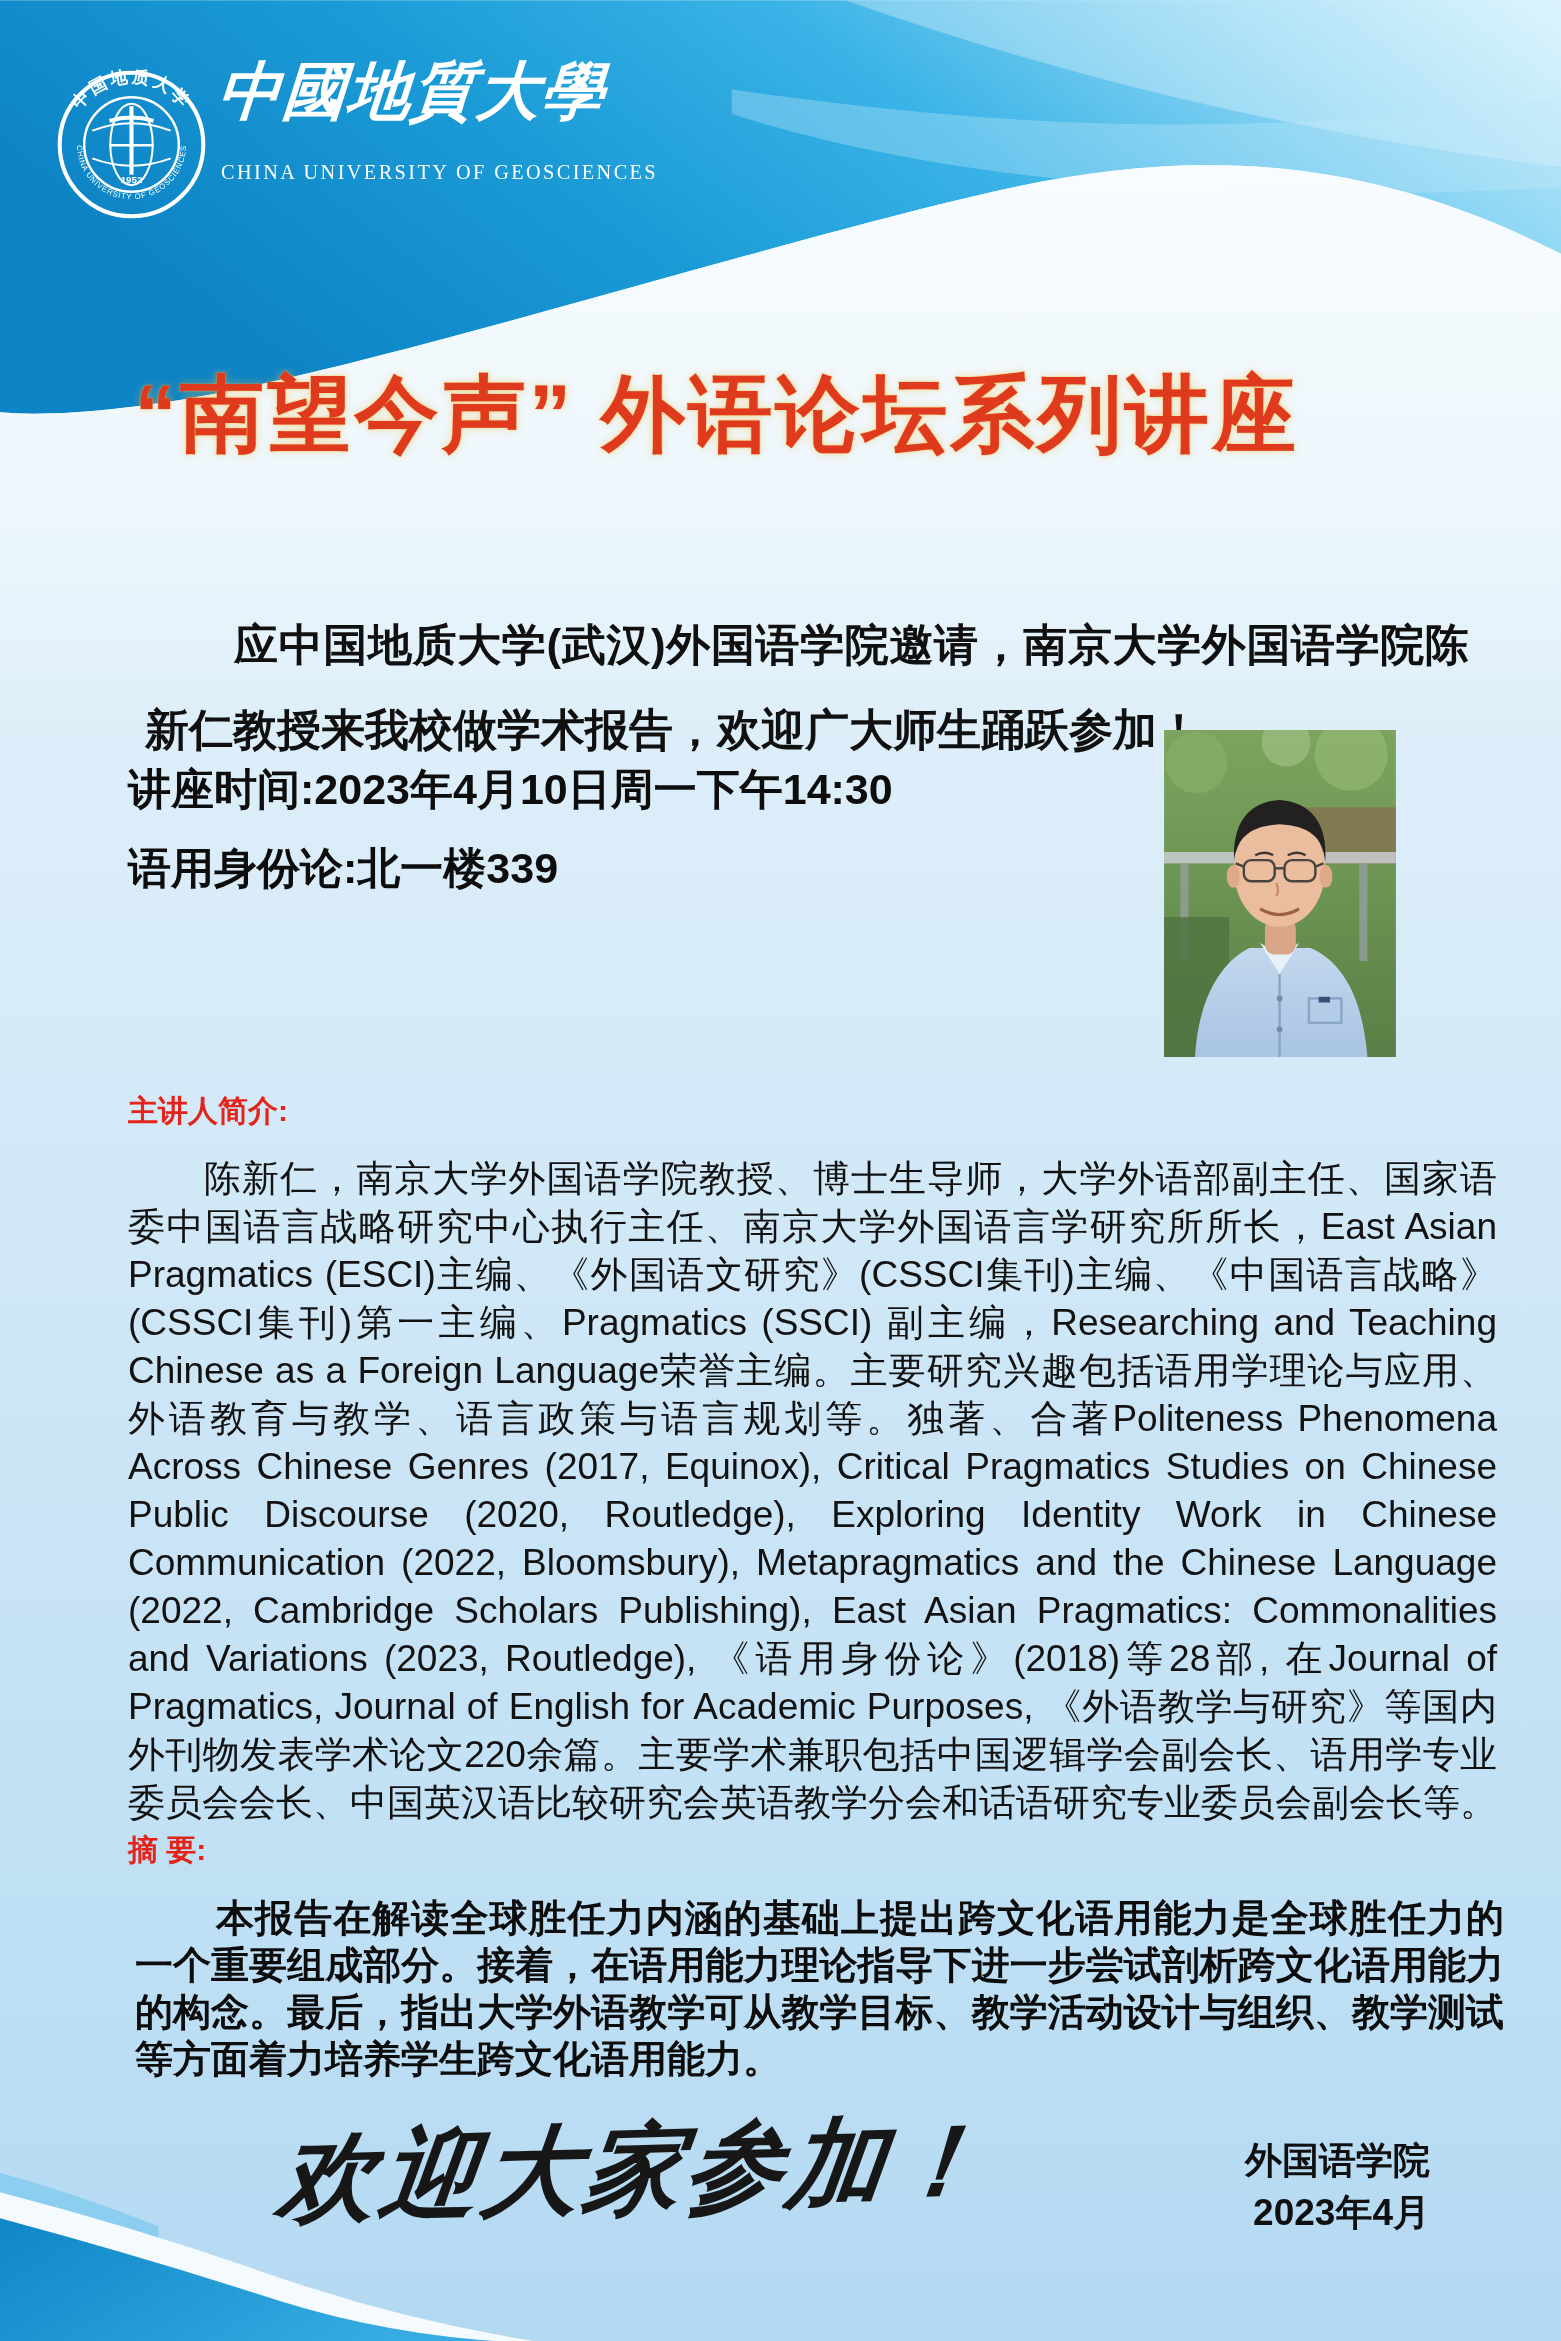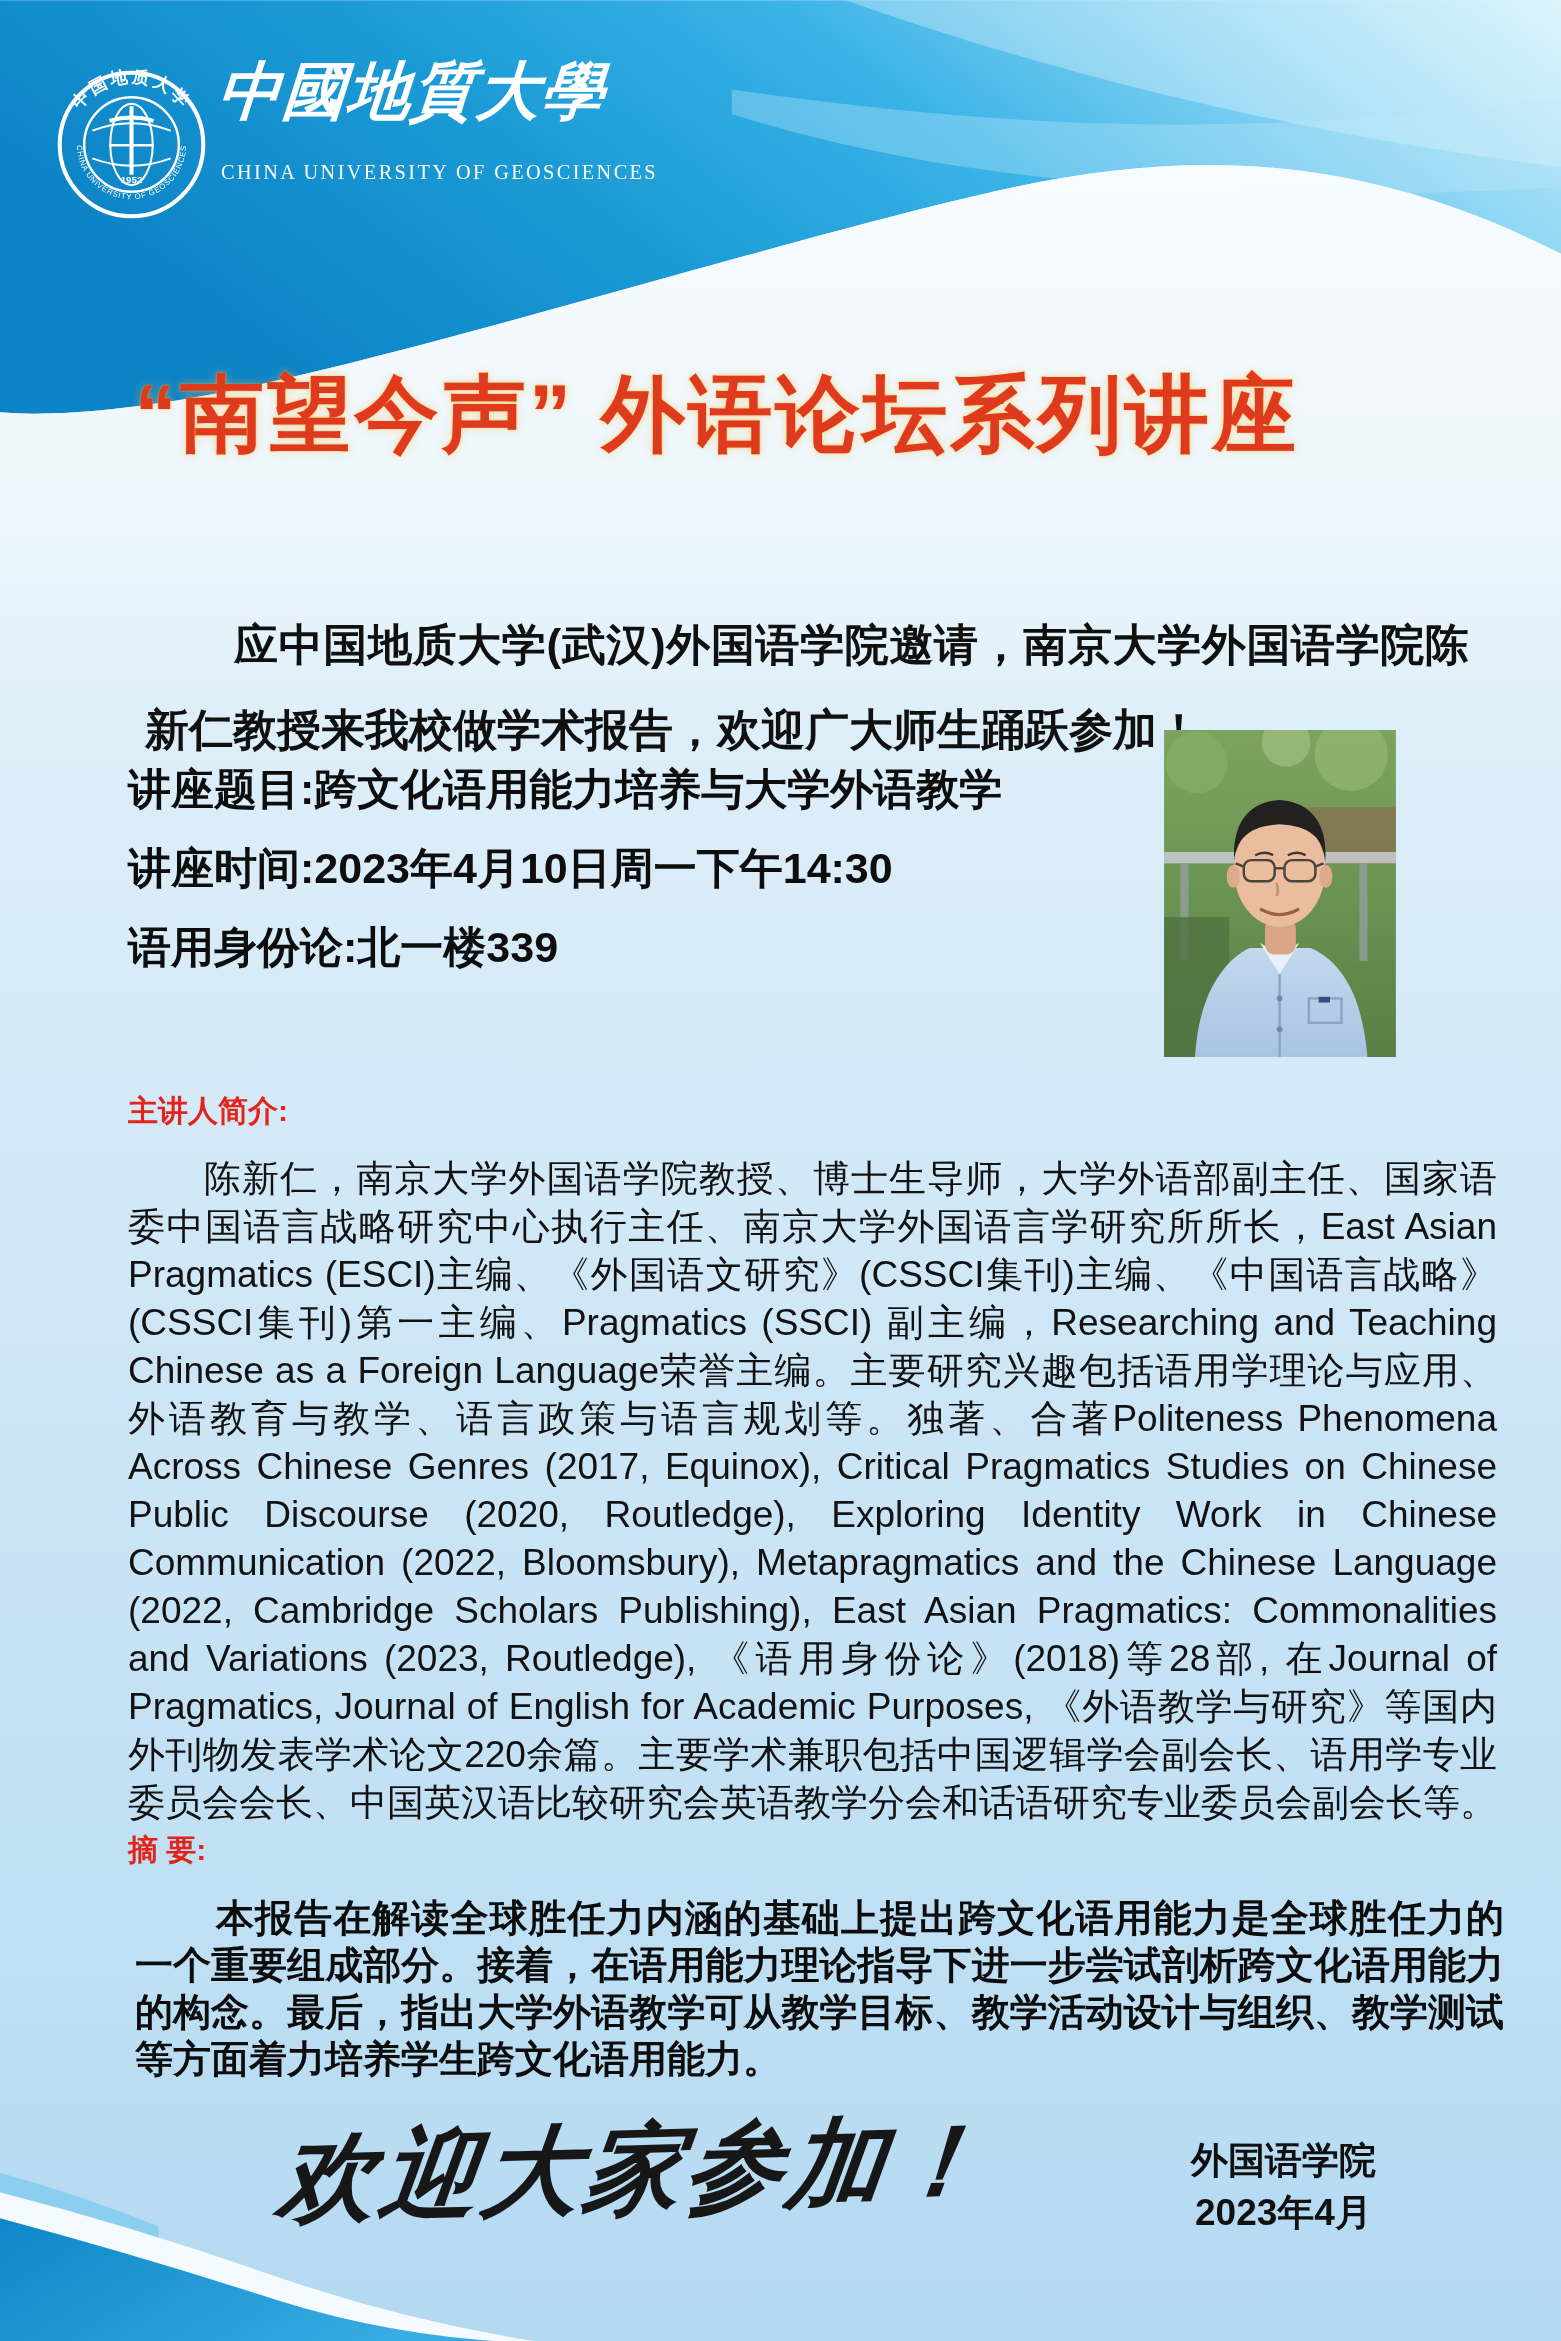--- a/index.html
+++ b/index.html
@@ -44,21 +44,21 @@
   .abstract-text{
     left:128px;top:1888px;width:1369px;color:#0d0d0d;
     font-size:38px;line-height:47px;font-weight:bold;text-align:justify;text-indent:81px;
   }
   .welcome{
     left:236px;top:2105px;width:797px;text-align:center;color:#171717;
     font-family:"DejaVu Serif",serif;font-style:italic;font-weight:bold;
     font-size:98px;transform:skewX(-8deg) rotate(-1.5deg);white-space:nowrap;letter-spacing:3.3px;
   }
   .footer-right{
-    left:1137px;top:2135px;width:293px;text-align:center;color:#101010;
+    left:1137px;top:2135px;width:293px;text-align:right;color:#101010;
     font-size:37px;font-weight:bold;line-height:52px;
   }
   .bottom-wave{left:0;bottom:0;}
 </style>
 </head>
 <body>
 
 <div class="poster">
 
   <svg class="abs header-svg" width="1561" height="732" viewBox="0 0 1920 900" aria-hidden="true">
@@ -111,21 +111,20 @@
   </svg>
 
   <div class="abs uni-name">中國地質大學</div>
   <div class="abs uni-en">CHINA  UNIVERSITY  OF  GEOSCIENCES</div>
 
   <h1 class="abs main-title" style="margin:0;">“南望今声” 外语论坛系列讲座</h1>
 
   <p class="abs intro" style="margin:17px;">应中国地质大学(武汉)外国语学院邀请，南京大学外国语学院陈新仁教授来我校做学术报告，欢迎广大师生踊跃参加！</p>
 
   <div class="abs details">
-    <div class="line">讲座题目:跨文化语用能力培养与大学外语教学</div>
     <div class="line">讲座时间:2023年4月10日周一下午14:30</div>
     <div class="line">语用身份论:北一楼339</div>
   </div>
 
   <svg class="abs speaker-photo" width="232" height="327" viewBox="0 0 285 402">
     <defs>
       <linearGradient id="gLeaf" x1="0" y1="0" x2="0" y2="1">
         <stop offset="0" stop-color="#7da45e"></stop>
         <stop offset="0.5" stop-color="#6b9352"></stop>
         <stop offset="1" stop-color="#597f46"></stop>

